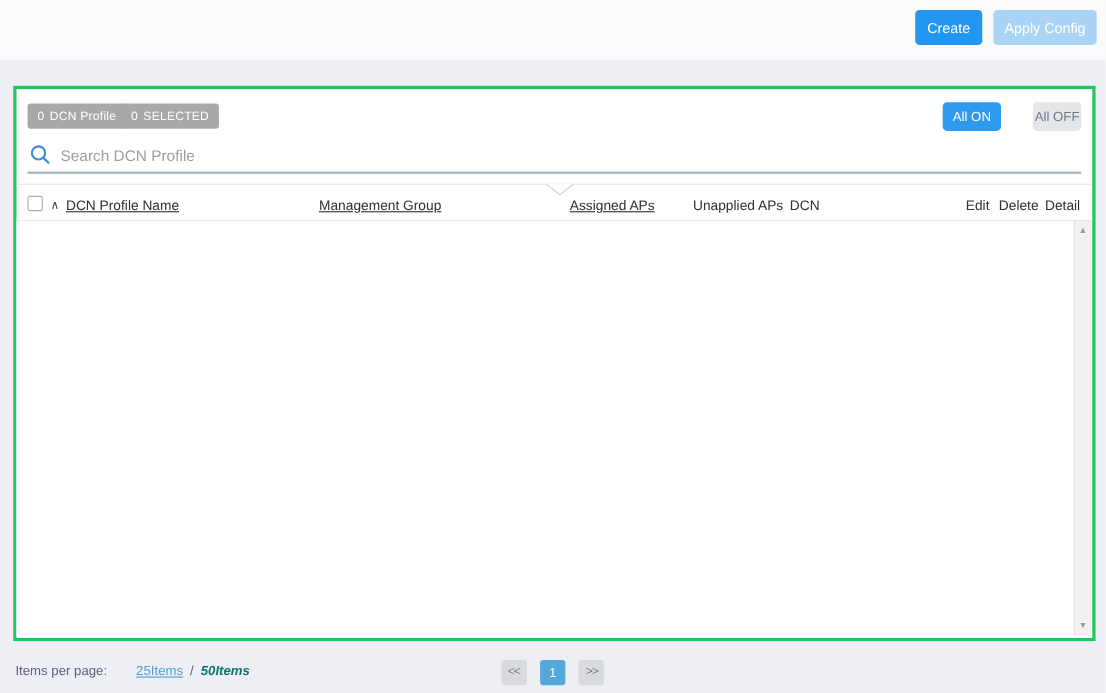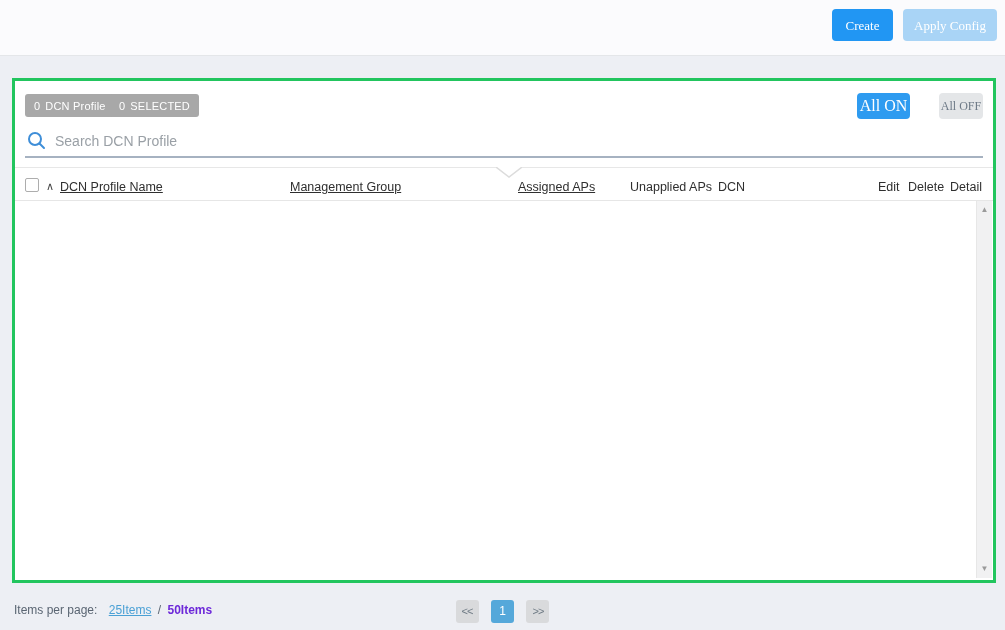--- a/index.html
+++ b/index.html
@@ -11,21 +11,21 @@
     color:#2f2f2f;
   }
 
   
   .topbar {
     position:absolute; top:0; left:0; width:1005px; height:56px;
     background:#fbfbfd; border-bottom:1px solid #e4e6e9;
   }
   .btn {
     display:inline-block; border:none; border-radius:4px;
-    font-family:Liberation Serif, serif; font-size:13px; cursor:pointer;
+    font-family:Liberation Sans, sans-serif; font-size:13px; cursor:pointer;
     line-height:1;
   }
   .btn-create {
     position:absolute; top:9px; right:112px; width:61px; height:32px;
     background:#2196f3; color:#ffffff;
   }
   .btn-apply {
     position:absolute; top:9px; right:8px; width:94px; height:32px;
     background:#a9d4f6; color:#ffffff; cursor:default;
   }
@@ -41,21 +41,21 @@
     display:inline-block; background:#a8a8a8; color:#ffffff;
     font-size:11px; border-radius:3px; padding:6px 9px 5px 9px;
     letter-spacing:.2px;
   }
   .badge-count { margin-right:5px; }
   .badge-profile { position:absolute; top:13px; left:10px; }
   .badge-selected { position:absolute; top:13px; left:95px; }
 
   .btn-allon {
     position:absolute; top:12px; right:83px; width:53px; height:26px;
-    background:#2e9bf0; color:#ffffff; font-size:16px;
+    background:#2e9bf0; color:#ffffff; font-size:12px;
   }
   .btn-alloff {
     position:absolute; top:12px; right:10px; width:44px; height:26px;
     background:#e4e6e8; color:#6e7a87; font-size:12px;
   }
 
   
   .search-row {
     position:absolute; top:47px; left:10px; right:10px; height:30px;
   }
@@ -127,24 +127,24 @@
 
   
   .footer {
     position:absolute; left:0; right:0; top:583px; bottom:0;
     background:#edeff4;
   }
   .items-per-page {
     position:absolute; left:14px; top:20px; font-size:12px; color:#5a6572;
   }
   .ipp-link {
-    color:#4aa0d5; text-decoration:underline; cursor:pointer; margin-left:8px;
+    color:#4aa0d5; text-decoration:underline; cursor:pointer; margin-left:23px;
   }
   .ipp-sep { color:#5a6572; margin:0 3px; }
-  .ipp-current { color:#6d28d9; font-weight:bold; }
+  .ipp-current { color:#0f766e; font-weight:bold;font-style:italic; }
 
   .pagination {
     position:absolute; left:0; right:0; top:17px; text-align:center;
   }
   .page-btn {
     display:inline-block; width:23px; height:23px; line-height:23px;
     border-radius:3px; font-size:11px; text-align:center; cursor:pointer;
     vertical-align:middle;
   }
   .page-prev, .page-next {

